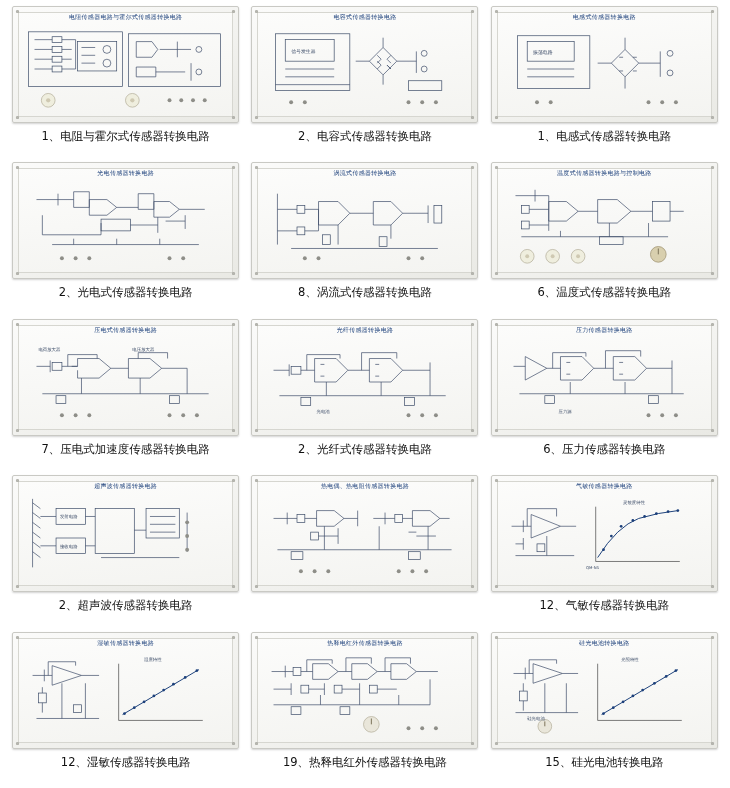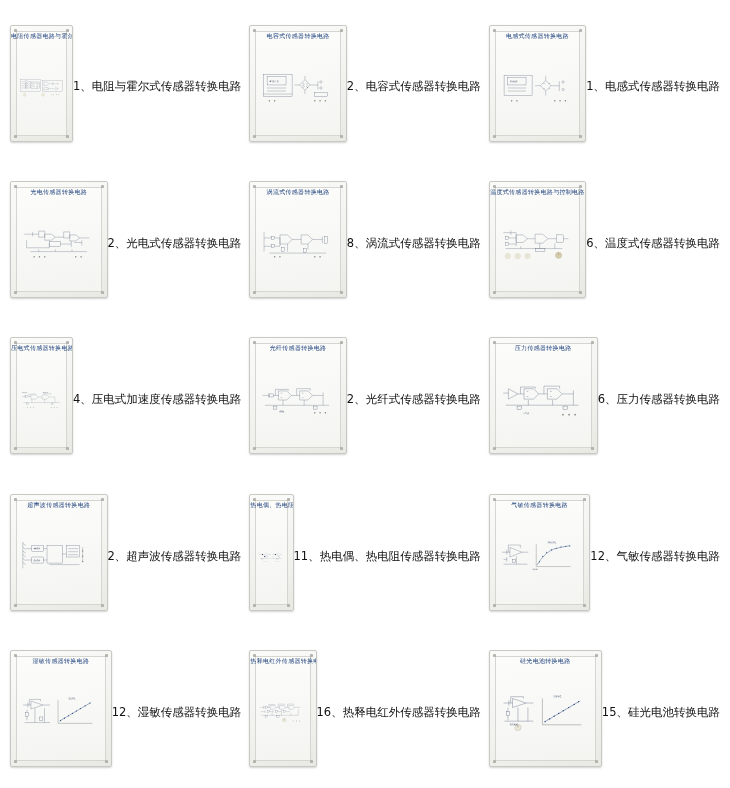--- a/index.html
+++ b/index.html
@@ -13,20 +13,21 @@
   .grid{
     display:grid;
     grid-template-columns:repeat(3,1fr);
     grid-template-rows:repeat(5,1fr);
     width:730px;height:788px;
     box-sizing:border-box;
     padding:4px 6px 2px 6px;
   }
   .cell{
     display:flex;
+    flex-direction:column;
     align-items:center;
     justify-content:flex-start;
     box-sizing:border-box;
     padding:2px 4px 0 4px;
   }
   .panel{
     position:relative;
     width:100%;
     max-width:225px;
     height:115px;
@@ -337,21 +338,21 @@
           </g>
           <circle cx="40" cy="80" r="2" fill="#8e8e88"></circle>
             <circle cx="54" cy="80" r="2" fill="#8e8e88"></circle>
           <circle cx="68" cy="80" r="2" fill="#8e8e88"></circle>
             <circle cx="150" cy="80" r="2" fill="#8e8e88"></circle>
           <circle cx="164" cy="80" r="2" fill="#8e8e88"></circle>
             <circle cx="178" cy="80" r="2" fill="#8e8e88"></circle>
         </svg>
       </div>
     </div>
-    <div class="caption">4、压电式加速度传感器转换电路</div>
+    <div class="caption">7、压电式加速度传感器转换电路</div>
   </div>
 
   <div class="cell">
     <div class="panel">
       <div class="inner"></div>
       <div class="screws">
           <i class="tl"></i>
           <i class="tr"></i>
           <i class="bl"></i>
           <i class="br"></i>
@@ -491,21 +492,20 @@
           </g>
           <circle cx="40" cy="80" r="2" fill="#8e8e88"></circle>
             <circle cx="54" cy="80" r="2" fill="#8e8e88"></circle>
           <circle cx="68" cy="80" r="2" fill="#8e8e88"></circle>
           <circle cx="140" cy="80" r="2" fill="#8e8e88"></circle>
             <circle cx="154" cy="80" r="2" fill="#8e8e88"></circle>
           <circle cx="168" cy="80" r="2" fill="#8e8e88"></circle>
         </svg>
       </div>
     </div>
-    <div class="caption">11、热电偶、热电阻传感器转换电路</div>
   </div>
 
   <div class="cell">
     <div class="panel">
       <div class="inner"></div>
       <div class="screws">
           <i class="tl"></i>
           <i class="tr"></i>
           <i class="bl"></i>
           <i class="br"></i>
@@ -626,21 +626,21 @@
             <rect x="80" y="58" width="10" height="8"></rect>
           </g>
           <circle cx="112" cy="76" r="8" fill="#e9e6da" stroke="#b9b3a0" stroke-width="0.8"></circle>
           <path d="M112 76v-6" stroke="#7a7157" stroke-width="1"></path>
           <circle cx="150" cy="80" r="2" fill="#8e8e88"></circle>
             <circle cx="164" cy="80" r="2" fill="#8e8e88"></circle>
           <circle cx="178" cy="80" r="2" fill="#8e8e88"></circle>
         </svg>
       </div>
     </div>
-    <div class="caption">16、热释电红外传感器转换电路</div>
+    <div class="caption">19、热释电红外传感器转换电路</div>
   </div>
 
   <div class="cell">
     <div class="panel">
       <div class="inner"></div>
       <div class="screws">
           <i class="tl"></i>
           <i class="tr"></i>
           <i class="bl"></i>
           <i class="br"></i>

